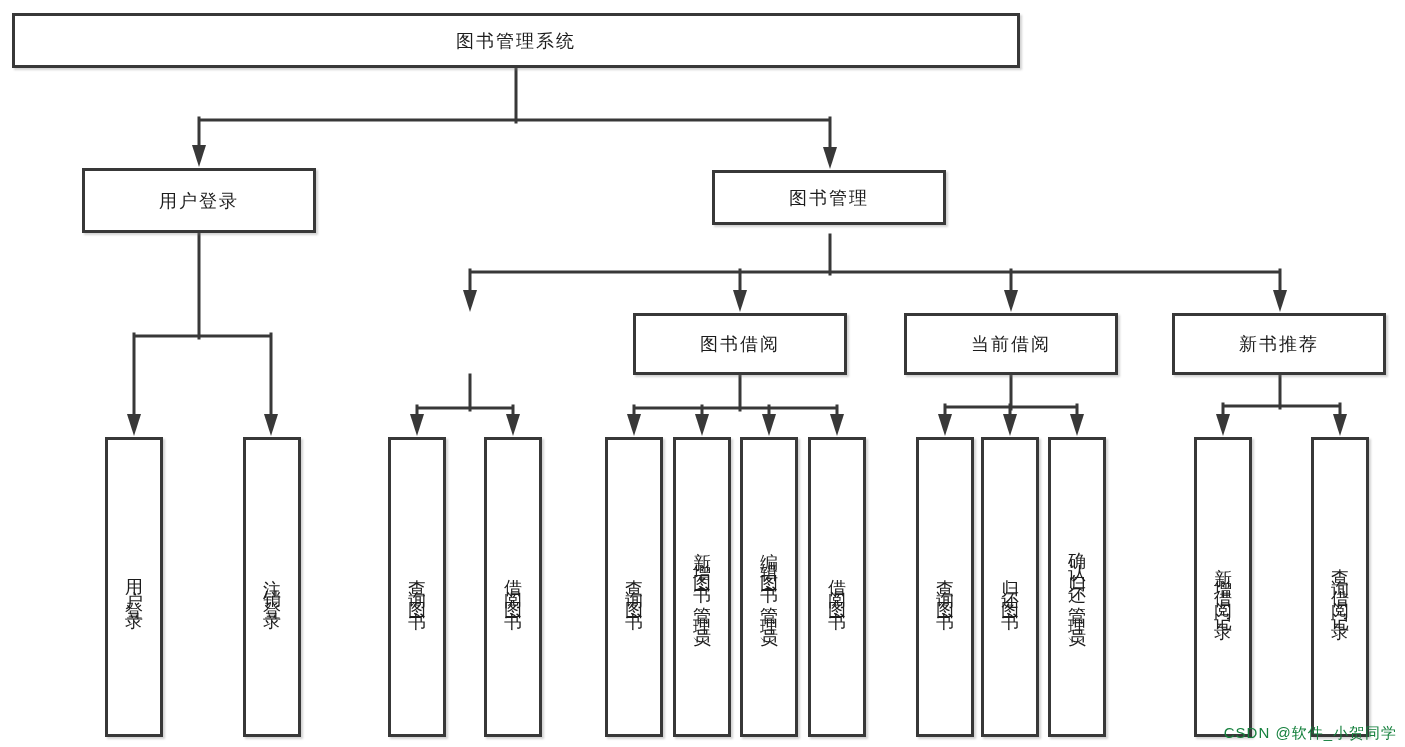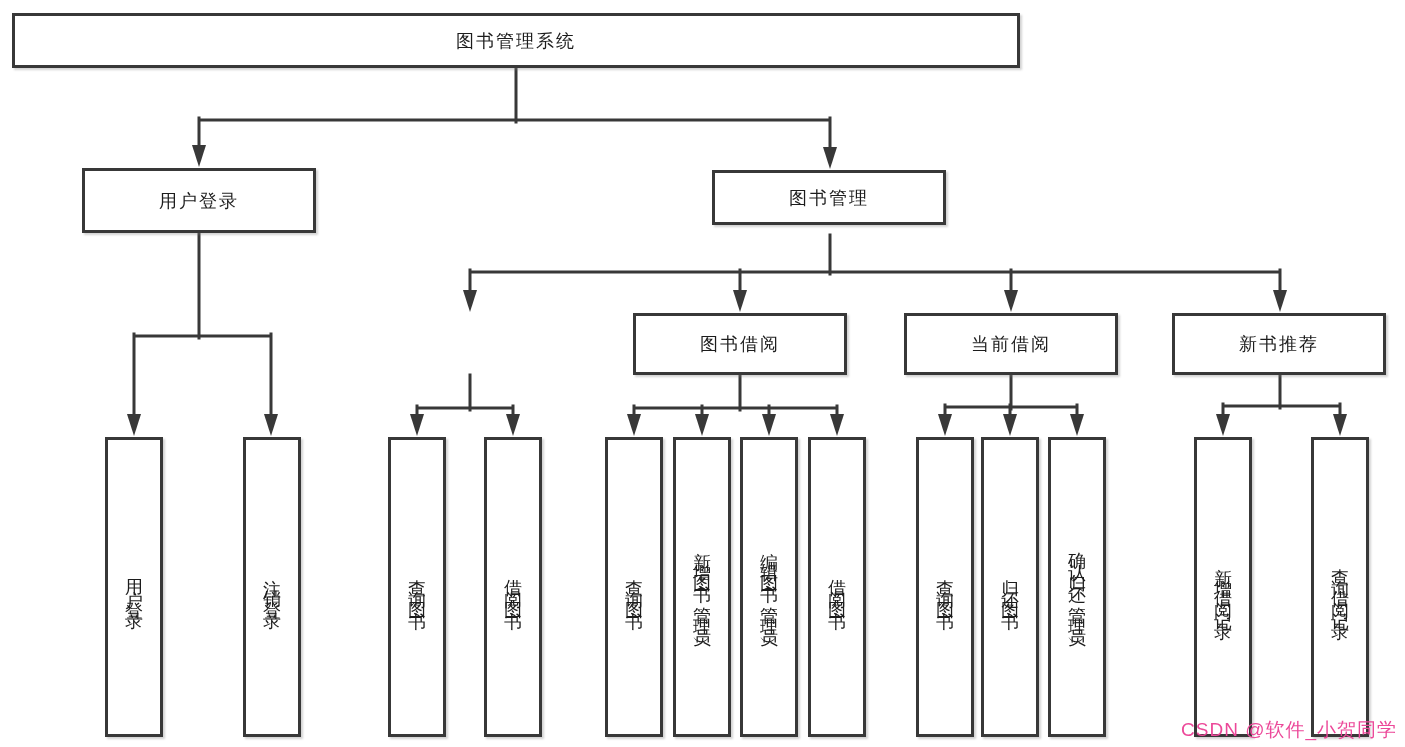--- a/index.html
+++ b/index.html
@@ -50,22 +50,22 @@
     text-orientation: mixed;
     white-space: nowrap;
     font-size: 18px;
     letter-spacing: 11px;
     line-height: 1;
   }
   .watermark {
     position: absolute;
     right: 8px;
     bottom: 4px;
-    font-size: 19px;
-    color: #ec4899;
+    font-size: 15px;
+    color: #15803d;
     z-index: 2;
     letter-spacing: 1px;
   }
 </style>
 </head>
 <body>
 
 <div class="stage">
 
   <svg class="connectors" viewBox="0 0 1405 747" xmlns="http://www.w3.org/2000/svg">

